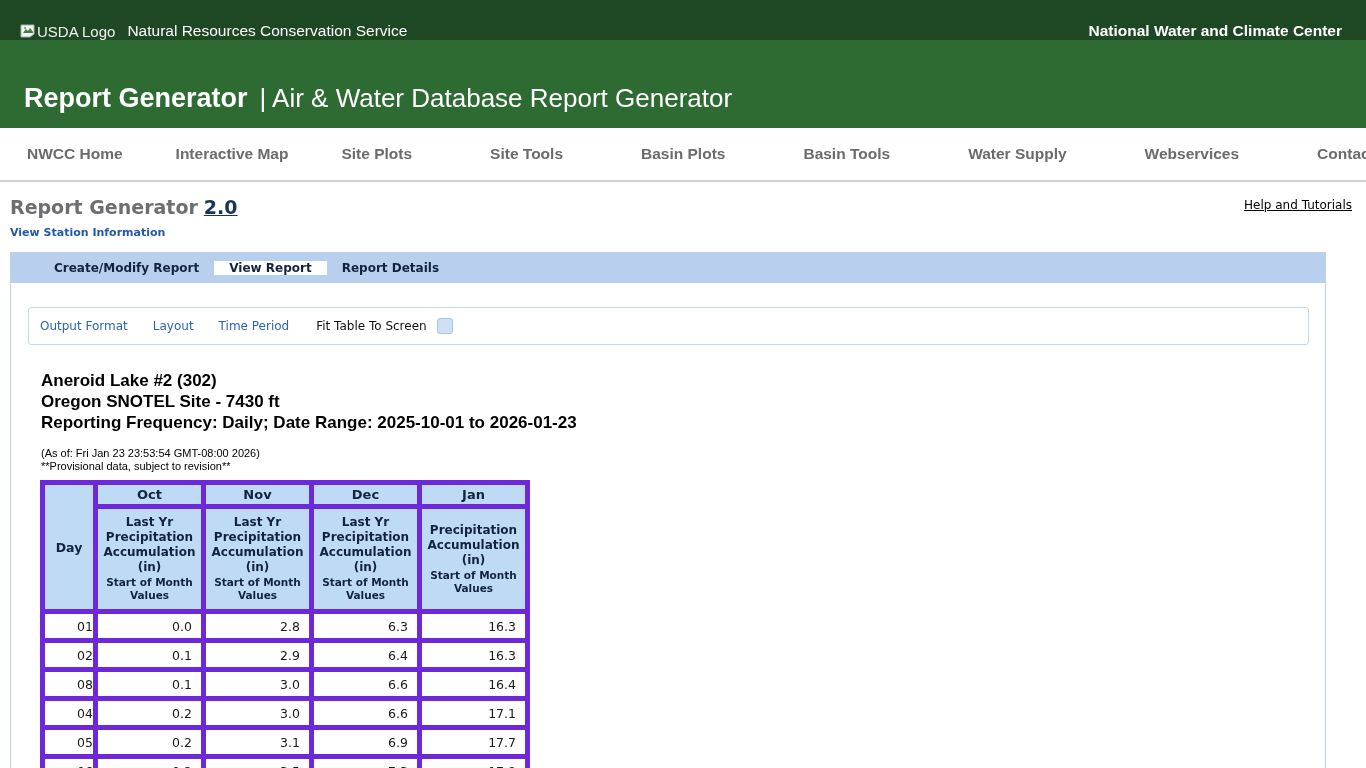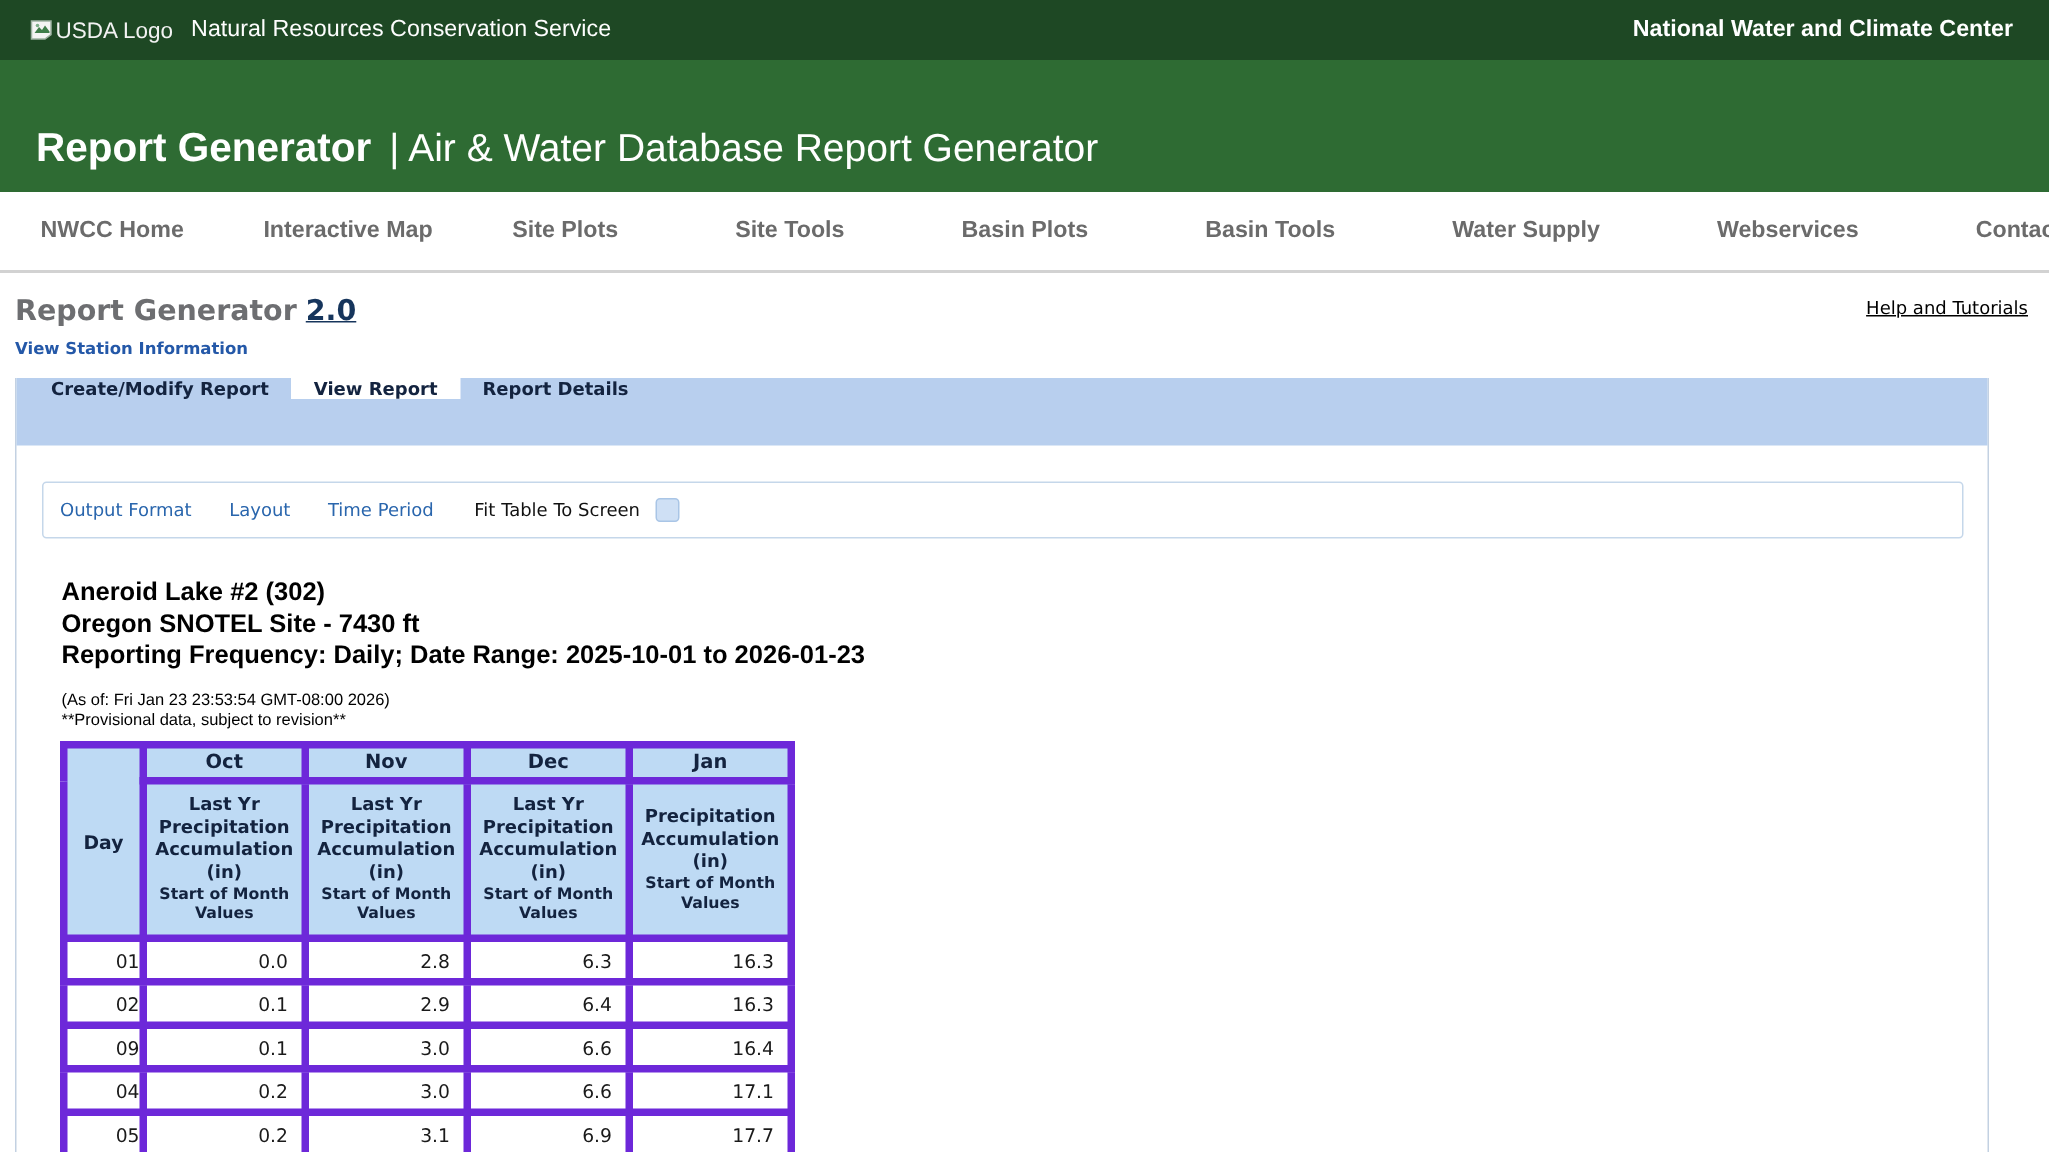--- a/index.html
+++ b/index.html
@@ -1,20 +1,20 @@
 <!DOCTYPE html>
 <html><head>
 <meta charset="utf-8">
 <style>
   * { margin:0; padding:0; box-sizing:border-box; }
   html,body { width:1366px; height:768px; overflow:hidden; background:#fff;
               font-family:"Liberation Sans", sans-serif; }
 
   
-  .topbar { height:40px; background:#1e4824; display:flex; align-items:center;
+  .topbar { height:40px; background:#1e4824; display:flex; align-items:flex-end;
             justify-content:space-between; padding:0 24px 0 20px; color:#fff; }
   .topbar-left { display:flex; align-items:center; }
   .usda-logo { display:flex; align-items:center; font-size:15px; color:#f2f2f2; }
   .broken-img { width:15px; height:14px; margin-right:2px; display:inline-block; }
   .agency { font-size:15.5px; margin-left:12px; color:#fdfdfd; }
   .center-name { font-size:15.5px; font-weight:bold; }
 
   
   .banner { height:88px; background:#2e6b33; display:flex; align-items:flex-end;
             padding:0 0 14px 24px; color:#fff; }
@@ -33,21 +33,21 @@
   .pg-version { font-family:"DejaVu Sans", sans-serif; font-size:19px; font-weight:bold;
                 color:#16355c; text-decoration:underline; margin-left:6px; cursor:pointer; }
   .help-link { position:absolute; right:14px; top:16px; font-family:"DejaVu Sans", sans-serif;
                font-size:12px; color:#000000; text-decoration:underline; cursor:pointer; }
   .station-link { display:inline-block; margin:8px 0 0 10px; font-family:"DejaVu Sans", sans-serif;
                   font-size:11px; font-weight:bold; color:#2458a8; cursor:pointer; }
 
   
   .container { position:absolute; left:10px; top:252px; width:1316px; height:530px;
                background:#fff; border-left:1px solid #c3d1e2; border-right:1px solid #c3d1e2; }
-  .tabstrip { height:45px; background:#b8cfee; display:flex; align-items:flex-start; padding-left:8px; }
+  .tabstrip { height:31px; background:#b8cfee; display:flex; align-items:center; padding-left:28px; }
   .tab { display:flex; align-items:center; padding:0 15px; font-family:"DejaVu Sans", sans-serif;
          font-size:12px; font-weight:bold; color:#13233f; cursor:pointer; }
   .tab.active { background:#fff; }
 
   .options-box { margin:24px 16px 0 17px; height:38px; border:1px solid #c5d7ea;
                  border-radius:3px; display:flex; align-items:center; padding-left:11px; }
   .opt-link { font-family:"DejaVu Sans", sans-serif; font-size:12px; color:#2a66ad;
               cursor:pointer; margin-right:25px; }
   .fit-label { font-family:"DejaVu Sans", sans-serif; font-size:12px; color:#111; margin:0 10px 0 2px; }
   .fit-checkbox { width:16px; height:16px; background:#cfe0f5; border:1px solid #a9c5e6;
@@ -193,21 +193,21 @@
         <td class="val-cell">16.3</td>
       </tr>
       <tr>
         <td class="day-cell">02</td>
         <td class="val-cell">0.1</td>
         <td class="val-cell">2.9</td>
         <td class="val-cell">6.4</td>
         <td class="val-cell">16.3</td>
       </tr>
       <tr>
-        <td class="day-cell">09</td>
+        <td class="day-cell">08</td>
         <td class="val-cell">0.1</td>
         <td class="val-cell">3.0</td>
         <td class="val-cell">6.6</td>
         <td class="val-cell">16.4</td>
       </tr>
       <tr>
         <td class="day-cell">04</td>
         <td class="val-cell">0.2</td>
         <td class="val-cell">3.0</td>
         <td class="val-cell">6.6</td>

